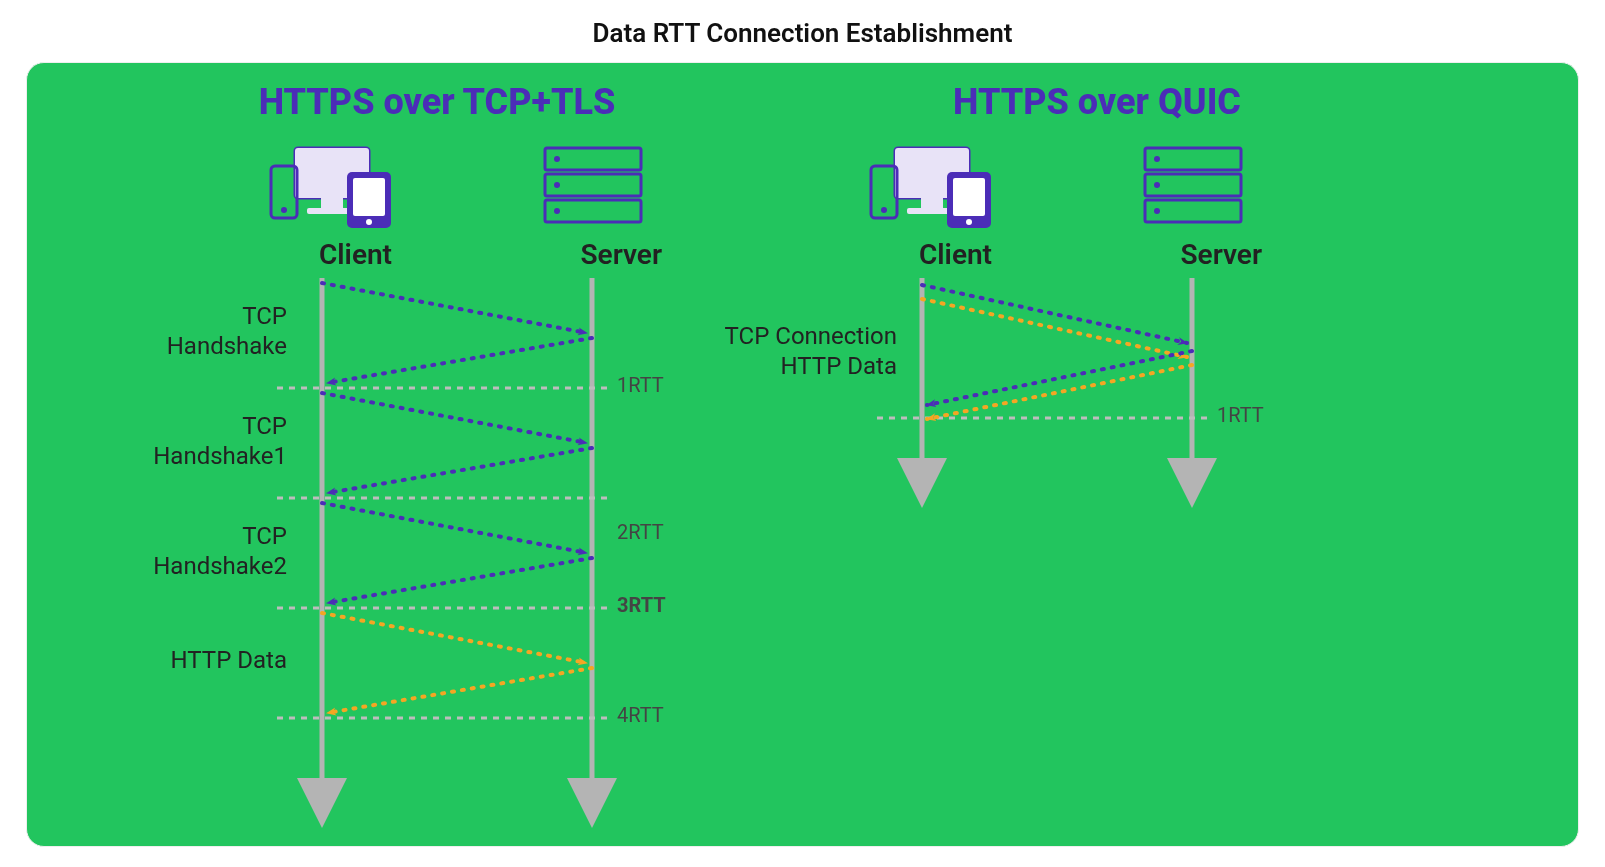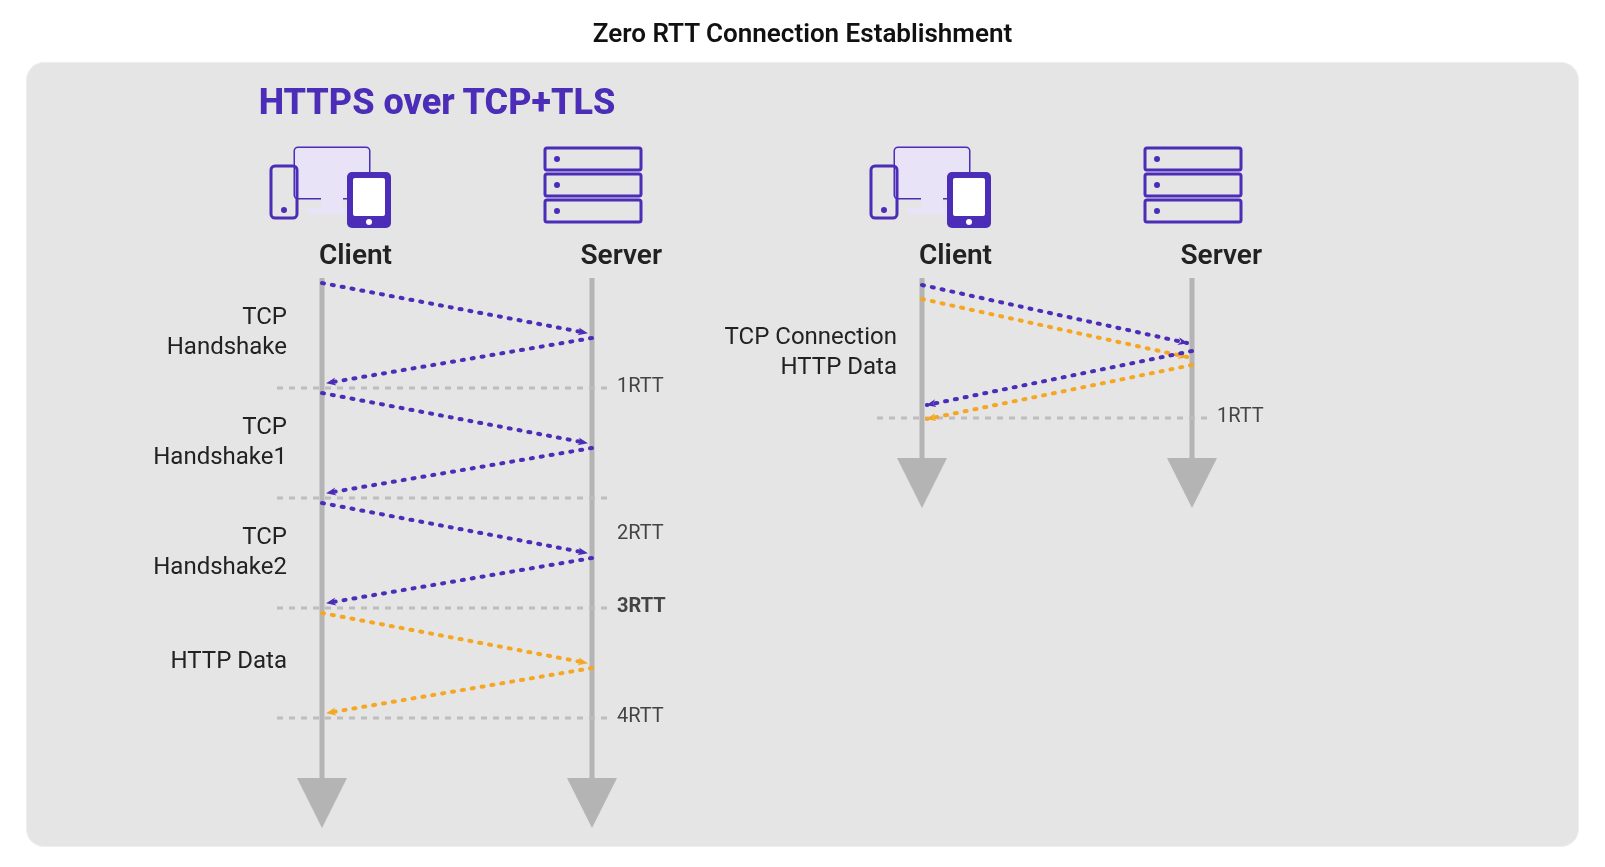--- a/index.html
+++ b/index.html
@@ -18,21 +18,21 @@
     padding-top: 18px;
   }
   .panel {
     position: absolute;
     left: 26px;
     top: 62px;
     right: 26px;
     bottom: 20px;
     border: 1px solid #eee;
     border-radius: 18px;
-    background: #e5e5e5;
+    background: #22c55e;
     padding-left: 40px;
   }
   .col-title {
     position: absolute;
     font-size: 36px;
     font-weight: 800;
     color: #4b2db7;
     text-align: center;
     width: 500px;
   }
@@ -72,26 +72,27 @@
   .arrowhead-purple { fill: #4b2db7; }
   .arrowhead-orange { fill: #f5a623; }
   .device-stroke { stroke: #4b2db7; stroke-width: 3; fill: none; }
   .device-fill { fill: #4b2db7; }
   .device-light { fill: #e8e3f7; }
   .server-stroke { stroke: #4b2db7; stroke-width: 3; fill: none; }
 </style>
 </head>
 <body>
 
-<div class="page-title">Zero RTT Connection Establishment</div>
+<div class="page-title">Data RTT Connection Establishment</div>
 
 <div class="panel">
 
   <div class="col-title" style="left:160px; top:18px;">HTTPS over TCP+TLS</div>
 
+  <div class="col-title" style="left:820px; top:18px;">HTTPS over QUIC</div>
 
   <div class="node-label" style="left:225px; top:175px;">Client</div>
   <div class="node-label" style="left:495px; top:175px;">Server</div>
 
   <div class="node-label" style="left:825px; top:175px;">Client</div>
   <div class="node-label" style="left:1095px; top:175px;">Server</div>
 
   <div class="phase-label" style="left:60px; top:238px;">
     <span>TCP</span><br>
     <span>Handshake</span>

